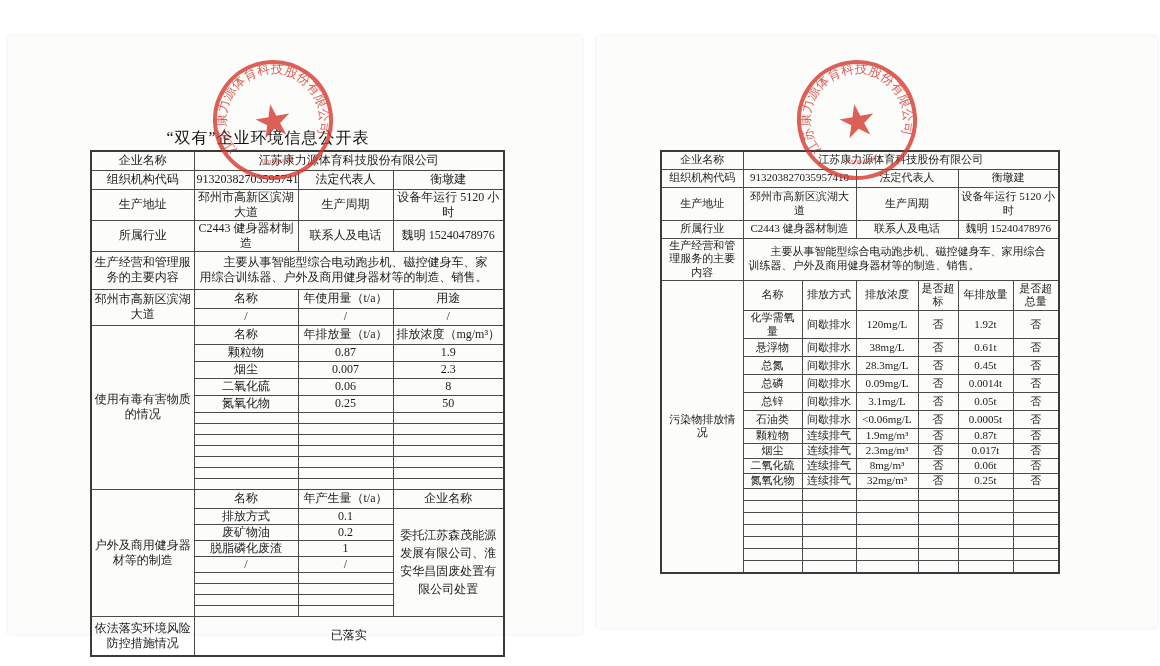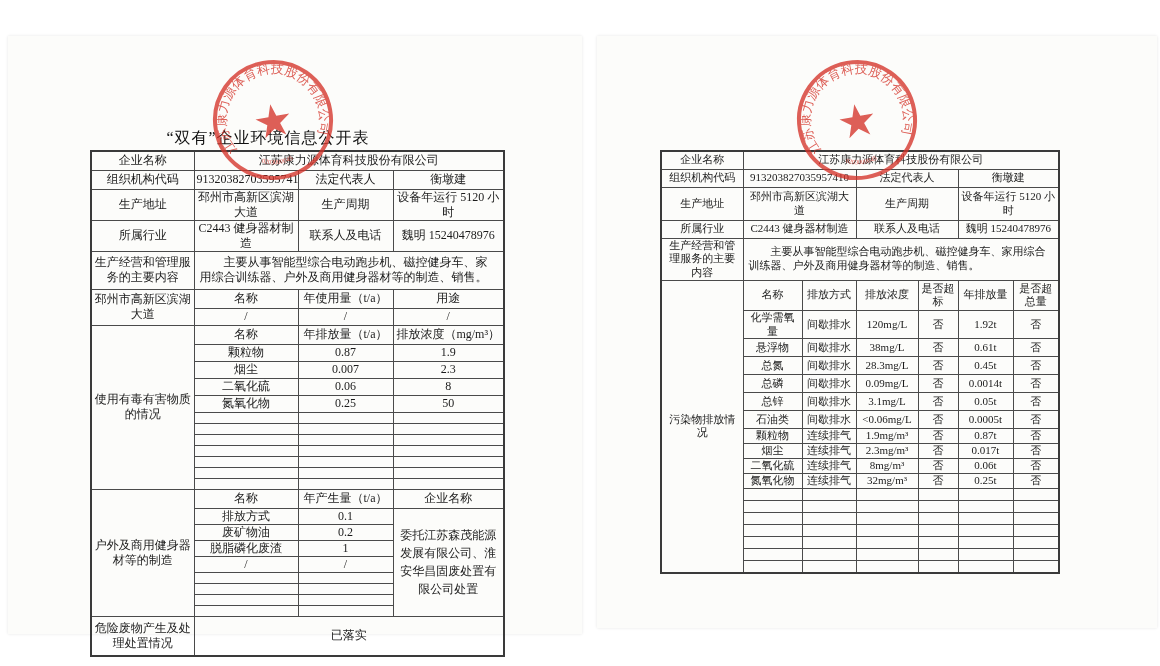--- a/index.html
+++ b/index.html
@@ -192,21 +192,21 @@
         </tr>
     <tr class="lh11">
           <td></td>
           <td></td>
         </tr>
     <tr class="lh11">
           <td></td>
           <td></td>
         </tr>
     <tr class="lh40">
-      <td>危险废物产生及处理处置情况</td>
+      <td>依法落实环境风险防控措施情况</td>
       <td colspan="3">已落实</td>
     </tr>
   </tbody>
     </table>
 </div>
 
 <div class="page" id="page-right">
 
   <svg class="stamp" viewBox="0 0 130 130">
     <g transform="rotate(-10 65 65)" fill="#d5342a" stroke="none">

